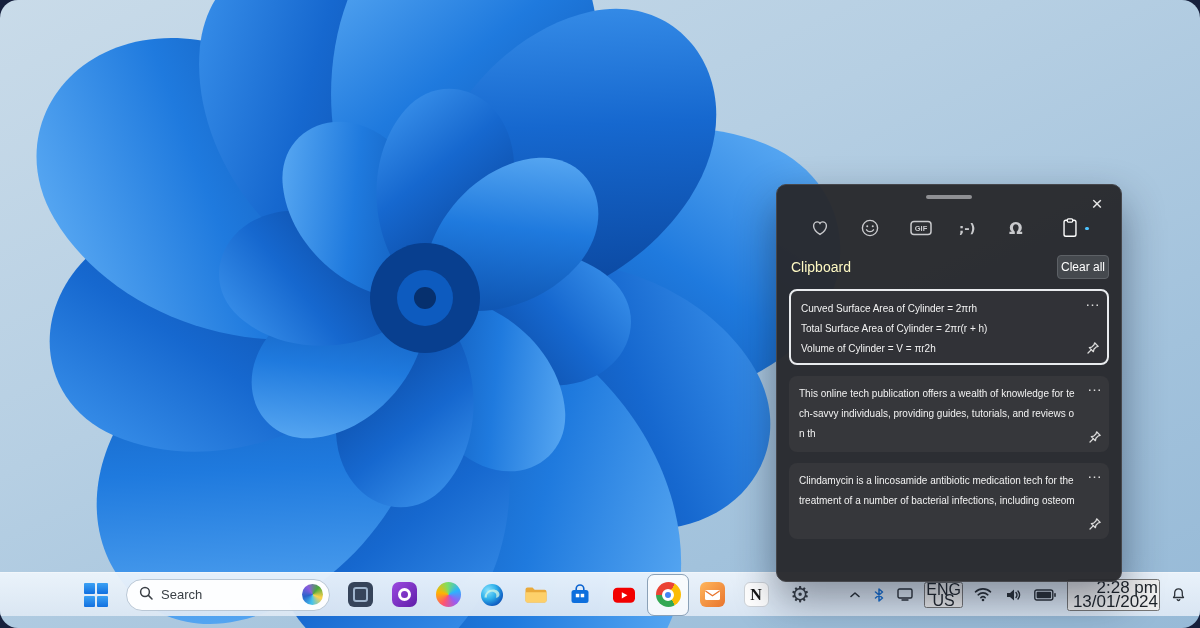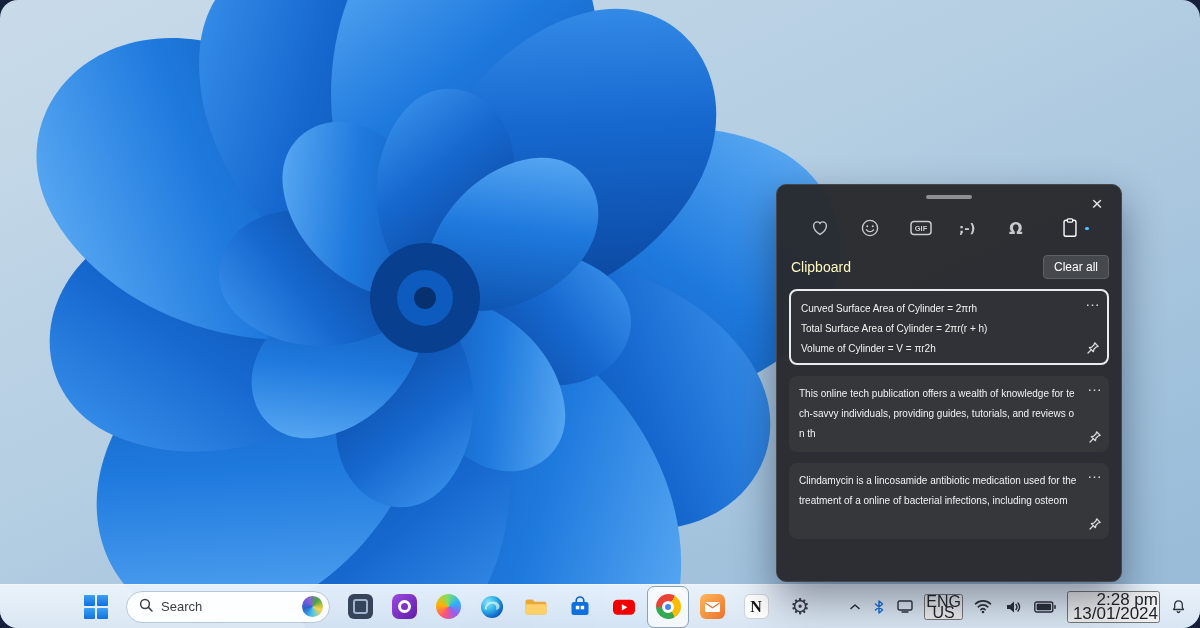--- a/index.html
+++ b/index.html
@@ -22,35 +22,35 @@
     align-items:center; gap:4px; color:#c9cacd; width:30px; }
   .tab .glyph-text { font-family:"DejaVu Sans", sans-serif; font-size:13px; font-weight:bold; color:#c9cacd; }
   .tab svg { display:block; }
   .tab .bar { width:20px; height:3px; border-radius:2px; background:transparent; }
   .tab.active { color:#ffffff; }
   .tab.active .bar { background:#4cc2ff; }
 
   .panel-header { display:flex; align-items:center; justify-content:space-between; margin:16px 12px 10px 14px; }
   .panel-title { font-size:14px; color:#fef9c3; }
   .clear-all { background:#45494e; border:1px solid #5d6166; border-radius:4px; color:#fff;
-    font-size:12px; padding:4px 10px; cursor:pointer; font-family:inherit; }
+    font-size:12px; padding:4px 3px; cursor:pointer; font-family:inherit; }
 
   .cards { display:flex; flex-direction:column; gap:11px; padding:0 12px; }
   .card { position:relative; background:#36373b; border-radius:8px; height:76px; overflow:hidden;
     padding:8px 32px 8px 10px; cursor:pointer; }
   .card.selected { border:2px solid #e9ebee; background:#313237; }
   .card-text { font-size:10px; line-height:20px; color:#f2f2f2; }
   .card-text.prelines { white-space:pre-line; }
   .card-text.hardwrap { word-break:break-all; }
   .card-menu { position:absolute; top:0px; right:6px; background:transparent; border:none; color:#dcdcdc;
     font-size:15px; letter-spacing:1px; cursor:pointer; line-height:20px; }
   .card-pin { position:absolute; bottom:5px; right:7px; background:transparent; border:none; cursor:pointer; }
 
   
-  .taskbar { position:absolute; left:0; right:0; bottom:0; height:44px; z-index:5;
+  .taskbar { position:absolute; left:0; right:0; bottom:12px; height:44px; z-index:5;
     background:linear-gradient(rgba(238,245,252,0.94), rgba(221,232,244,0.94));
     border-top:1px solid rgba(255,255,255,0.65); display:flex; align-items:center; padding:0 12px 0 76px; }
   .tb-left { display:flex; align-items:center; gap:4px; }
   .app { width:40px; height:40px; border-radius:6px; display:flex; align-items:center; justify-content:center;
     background:transparent; border:none; cursor:pointer; position:relative; }
   .app.active { background:rgba(255,255,255,0.7); outline:1px solid #8ba1b7; }
 
   .start-logo { display:grid; grid-template-columns:11px 11px; grid-template-rows:11px 11px; gap:2px; }
   .start-logo i { background:linear-gradient(180deg,#3ba1f4,#1170e0); border-radius:1px; }
 
@@ -209,21 +209,21 @@
           <button class="card-pin">
             <svg width="14" height="14" viewBox="0 0 14 14">
                 <g stroke="#d9d9d9" stroke-width="1.3" fill="none" stroke-linecap="round" stroke-linejoin="round">
                   <path d="M8.6 1.8l3.6 3.6-1.9.5-2.4 2.4-.5 2.4-4.1-4.1 2.4-.5 2.4-2.4z"></path>
                   <path d="M5.4 8.6L2 12"></path>
                 </g>
               </svg>
           </button>
         </div>
         <div class="card">
-          <div class="card-text hardwrap">Clindamycin is a lincosamide antibiotic medication used for the treatment of a online of bacterial infections, including osteom</div>
+          <div class="card-text hardwrap">Clindamycin is a lincosamide antibiotic medication tech for the treatment of a number of bacterial infections, including osteom</div>
           <button class="card-menu">…</button>
           <button class="card-pin">
             <svg width="14" height="14" viewBox="0 0 14 14">
                 <g stroke="#d9d9d9" stroke-width="1.3" fill="none" stroke-linecap="round" stroke-linejoin="round">
                   <path d="M8.6 1.8l3.6 3.6-1.9.5-2.4 2.4-.5 2.4-4.1-4.1 2.4-.5 2.4-2.4z"></path>
                   <path d="M5.4 8.6L2 12"></path>
                 </g>
               </svg>
           </button>
         </div>

